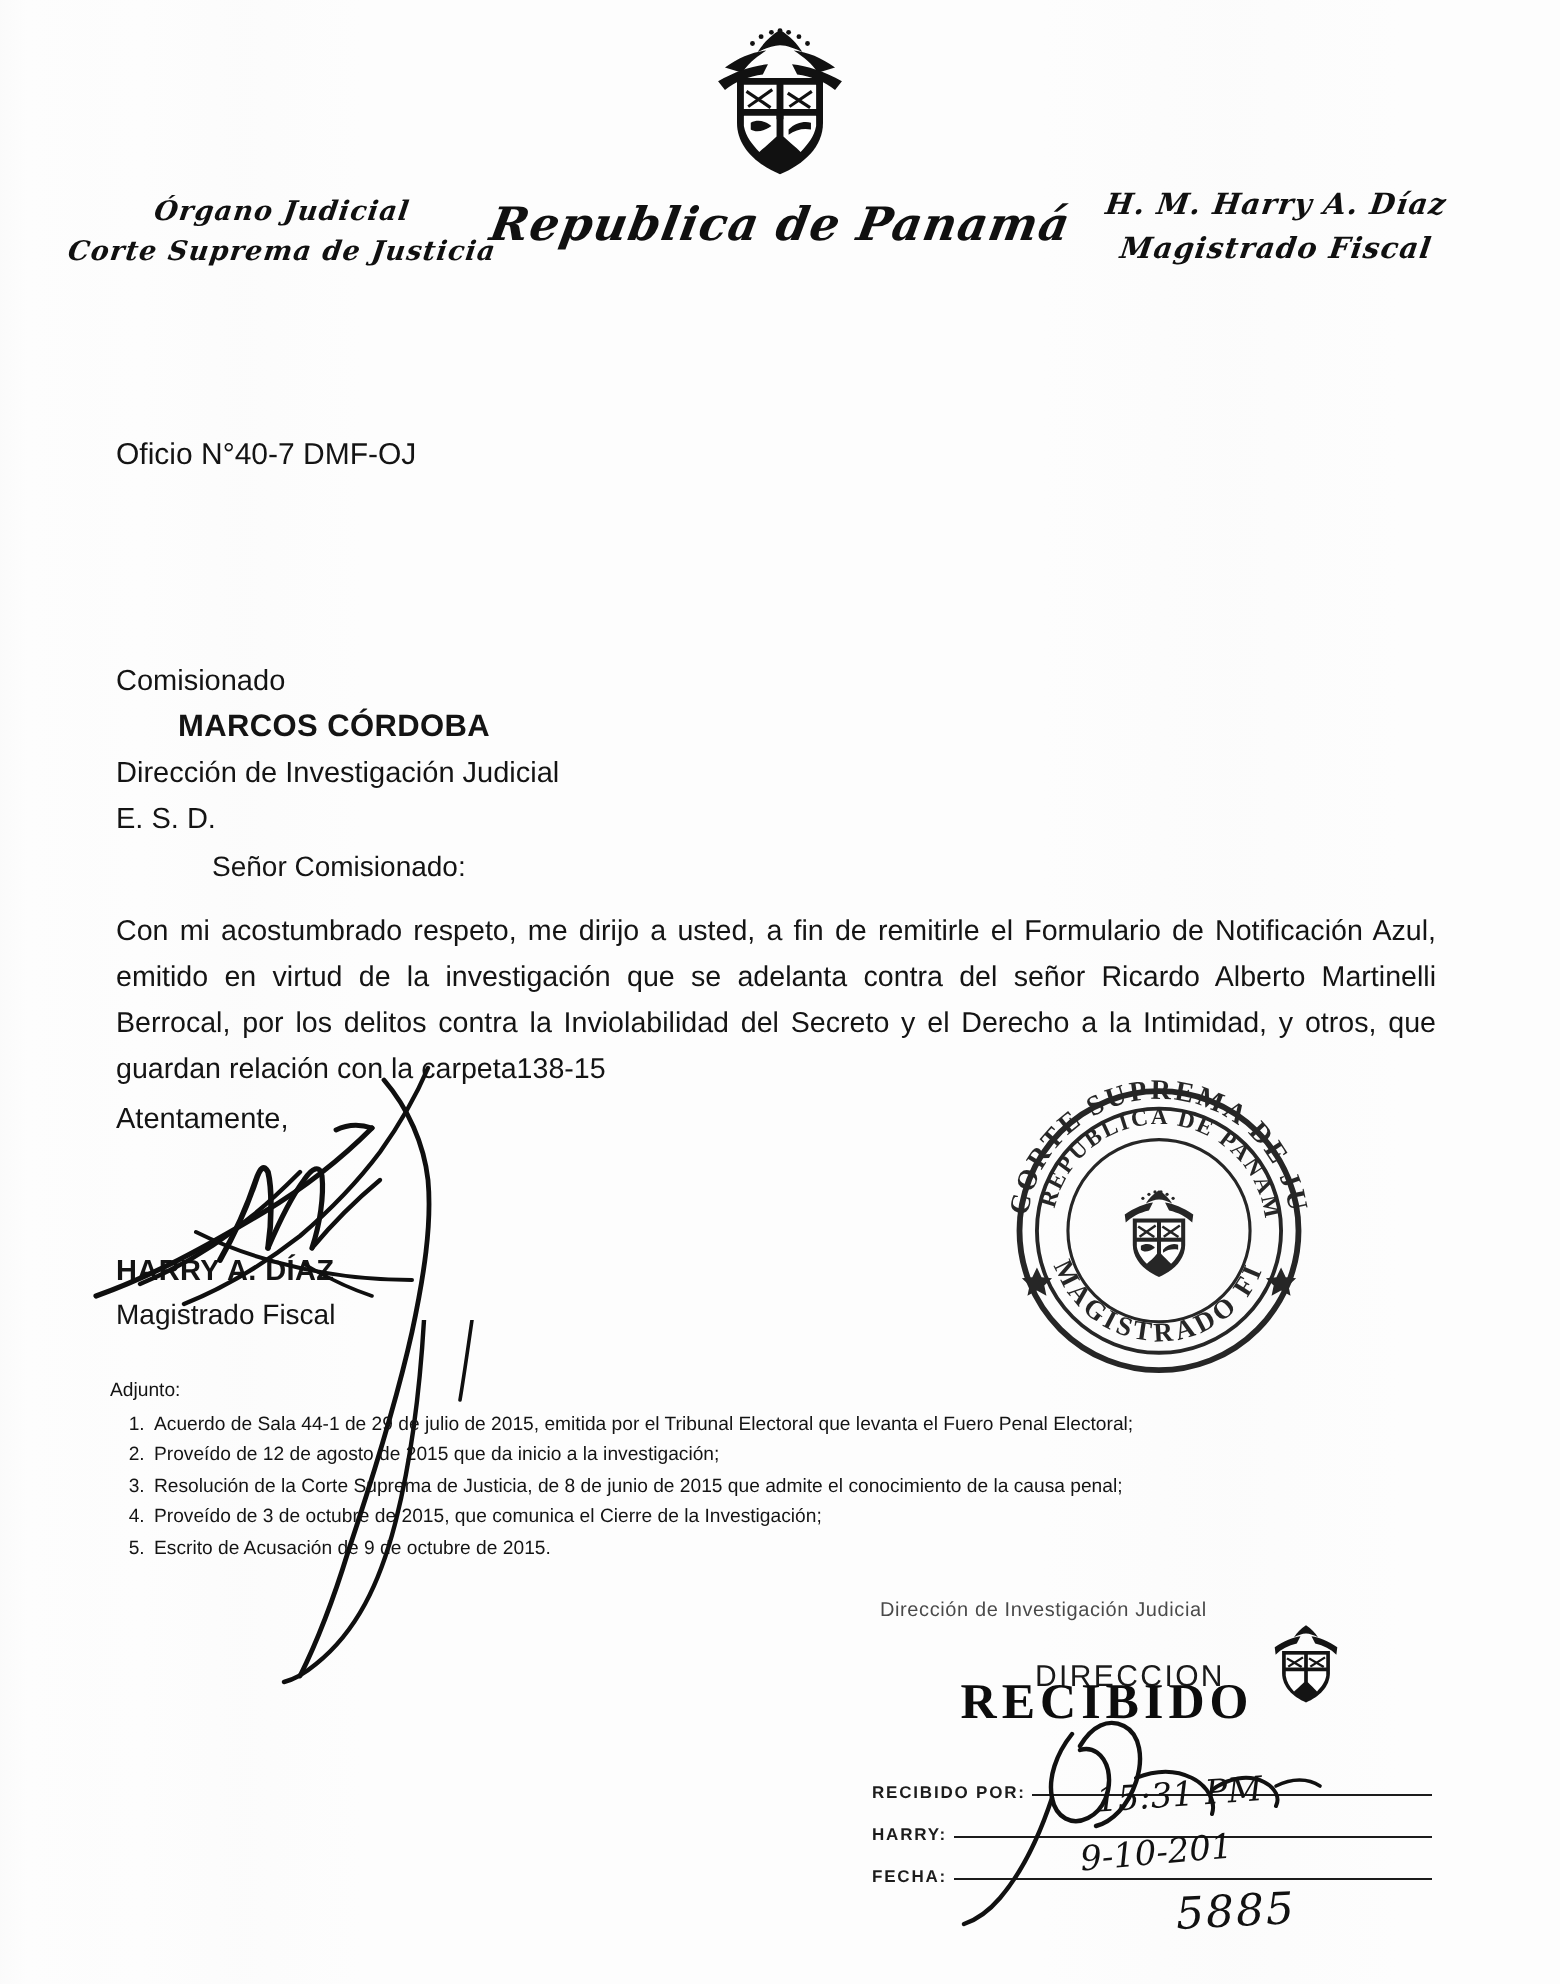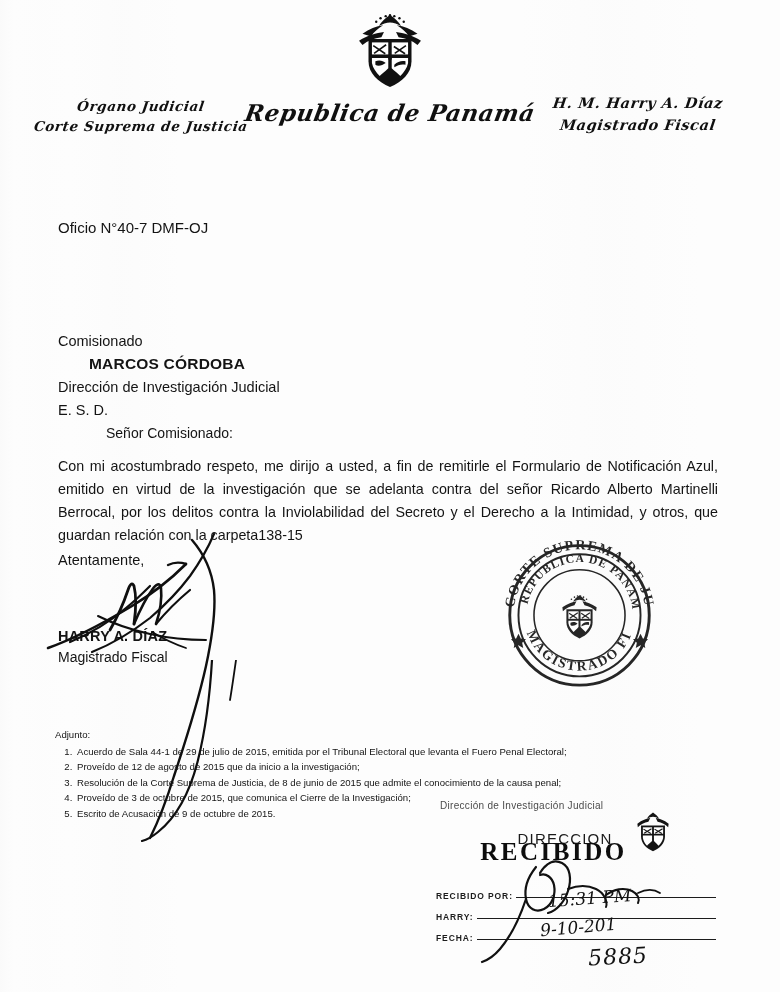--- a/index.html
+++ b/index.html
@@ -51,21 +51,21 @@
   .salutation{position:absolute;left:74px;top:425px;font-size:14px;margin-left:32px;}
   .bodytext{
     position:absolute;left:58px;top:455px;width:660px;
     font-size:14.3px;line-height:1.62;text-align:justify;
   }
   .closing{position:absolute;left:58px;top:552px;font-size:14.5px;}
   .signblock{position:absolute;left:58px;top:626px;font-size:14px;line-height:1.45;}
   .signblock .sname{font-weight:700;letter-spacing:.2px;font-size:14.5px;}
 
   
-  .adjunto{position:absolute;left:55px;top:727px;width:690px;font-size:9.6px;line-height:1.62;}
+  .adjunto{position:absolute;left:55px;top:688px;width:690px;font-size:9.6px;line-height:1.62;}
   .adjunto .alabel{margin-bottom:1px;}
   .adjunto ol{margin:0;padding-left:20px;}
   .adjunto li{margin:0;padding-left:2px;}
 
   
   .ink{position:absolute;pointer-events:none;}
   .sig-main{left:40px;top:520px;width:320px;height:330px;}
   .sig-tail{left:140px;top:660px;width:140px;height:190px;}
 
   

